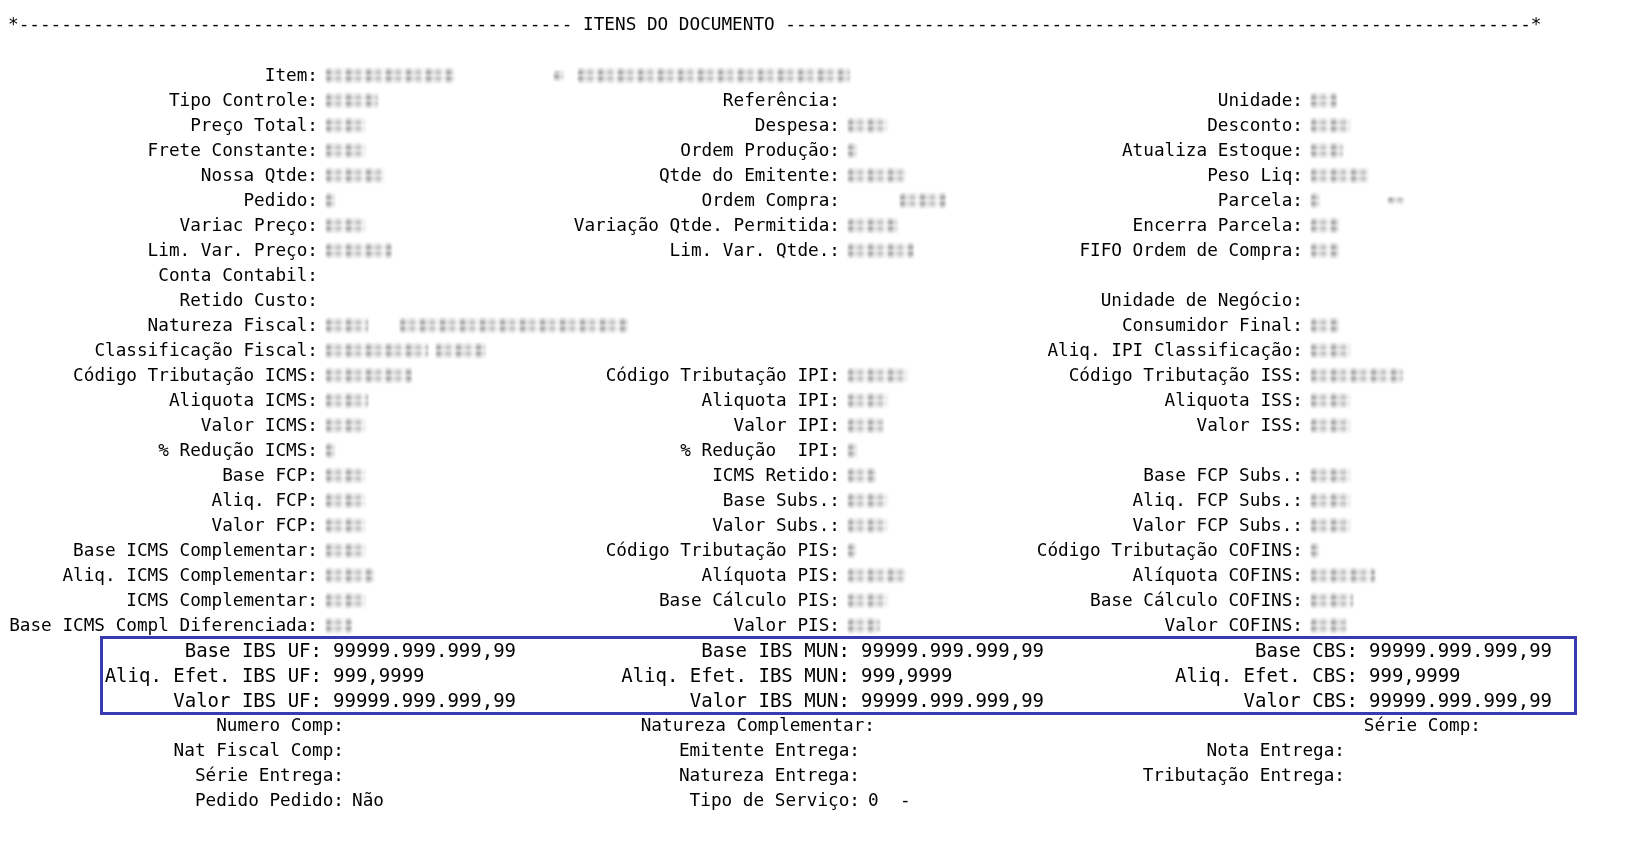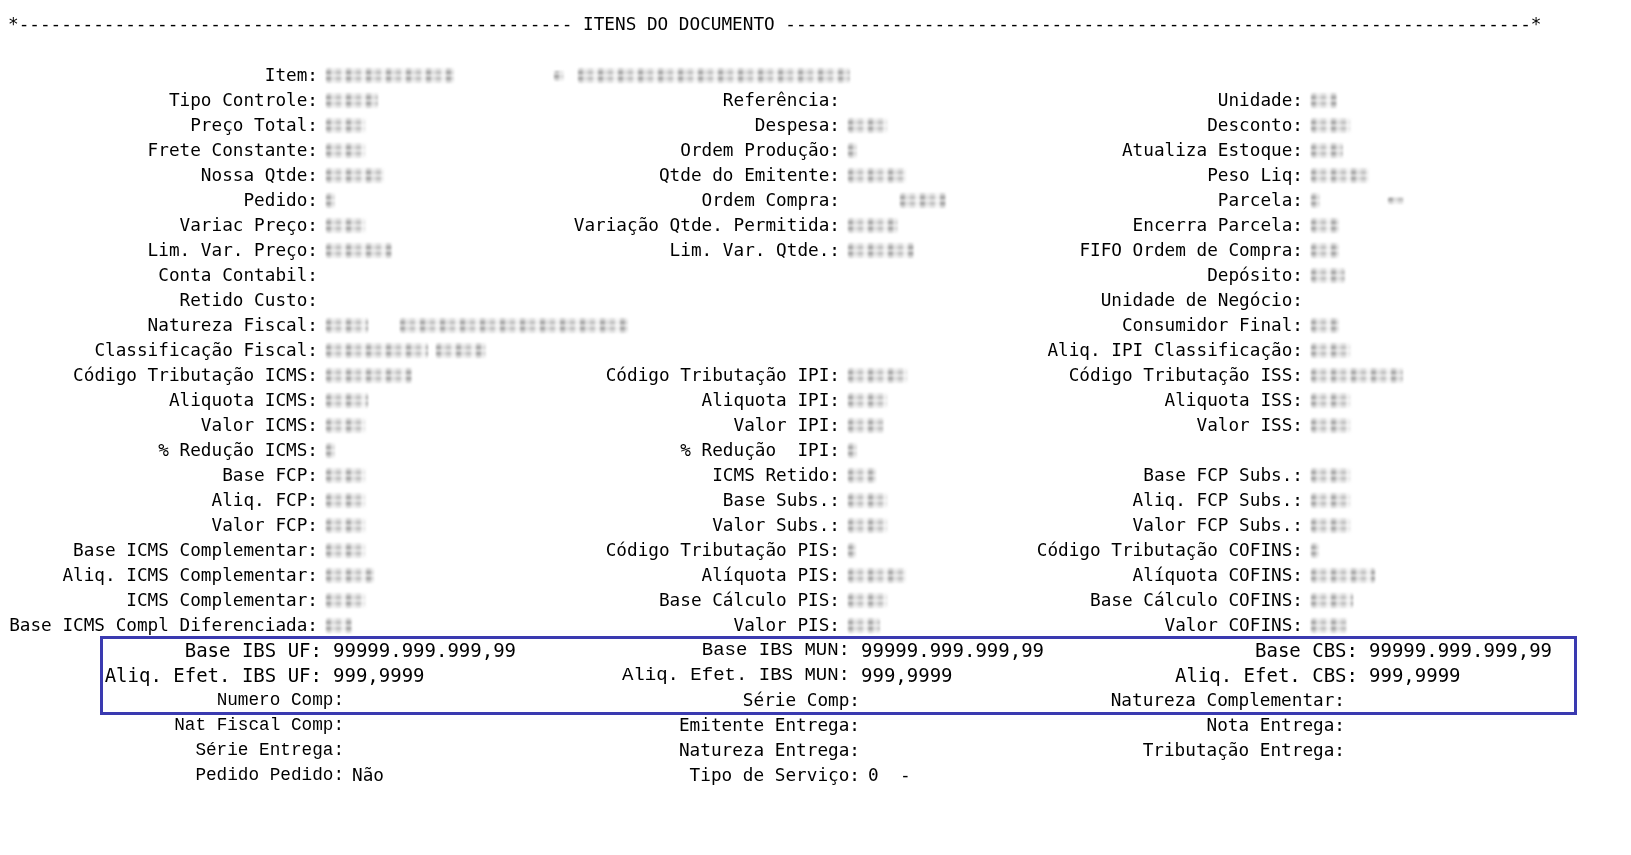--- a/index.html
+++ b/index.html
@@ -29,25 +29,25 @@
     background-color:#cccccc;
     background-image:
       repeating-linear-gradient(0deg, rgba(255,255,255,.5) 0 3px, rgba(0,0,0,0) 3px 6px),
       repeating-linear-gradient(90deg, #9f9f9f 0 5px, #dadada 5px 10px, #bdbdbd 10px 15px, #ececec 15px 20px);
     filter:blur(1.3px);opacity:.92;
   }
   .gap{display:inline-block;height:1px;flex:0 0 auto;}
   
   .row.hl{font-size:19px;}
   .row.hl .c1 .lbl{width:322px;}
-  .row.hl .c2 .lbl{width:310px;font-family:Liberation Mono, monospace;}
+  .row.hl .c2 .lbl{width:310px;}
   .row.hl .c3 .lbl{width:348px;}
   .row.hl .val{margin-left:11px;}
   
-  .row.bot .c1 .lbl{width:344px;font-family:Liberation Mono, monospace;}
+  .row.bot .c1 .lbl{width:344px;}
   .row.bot .c2 .lbl{width:320px;}
   .row.bot .c3 .lbl{width:335px;}
   .hl-box{
     position:absolute;left:100px;top:636px;width:1477px;height:79px;
     border:3px solid #3a3ab0;box-sizing:border-box;z-index:1;pointer-events:none;
     background:transparent;
   }
 </style>
 </head>
 <body>
@@ -58,34 +58,35 @@
 
 <div class="rows">
     <div class="row"><div class="cell c1"><span class="lbl">Item:</span><span class="val"><span class="blur" style="width: 128px;"></span><span class="gap" style="width: 100px;"></span><span class="blur" style="width: 10px; height: 10px;"></span><span class="gap" style="width: 14px;"></span><span class="blur" style="width: 272px;"></span></span></div><div class="cell c2"></div><div class="cell c3"></div></div>
     <div class="row"><div class="cell c1"><span class="lbl">Tipo Controle:</span><span class="val"><span class="blur" style="width: 52px;"></span></span></div><div class="cell c2"><span class="lbl">Referência:</span><span class="val"></span></div><div class="cell c3"><span class="lbl">Unidade:</span><span class="val"><span class="blur" style="width: 26px;"></span></span></div></div>
     <div class="row"><div class="cell c1"><span class="lbl">Preço Total:</span><span class="val"><span class="blur" style="width: 40px;"></span></span></div><div class="cell c2"><span class="lbl">Despesa:</span><span class="val"><span class="blur" style="width: 40px;"></span></span></div><div class="cell c3"><span class="lbl">Desconto:</span><span class="val"><span class="blur" style="width: 40px;"></span></span></div></div>
     <div class="row"><div class="cell c1"><span class="lbl">Frete Constante:</span><span class="val"><span class="blur" style="width: 40px;"></span></span></div><div class="cell c2"><span class="lbl">Ordem Produção:</span><span class="val"><span class="blur" style="width: 9px;"></span></span></div><div class="cell c3"><span class="lbl">Atualiza Estoque:</span><span class="val"><span class="blur" style="width: 32px;"></span></span></div></div>
     <div class="row"><div class="cell c1"><span class="lbl">Nossa Qtde:</span><span class="val"><span class="blur" style="width: 58px;"></span></span></div><div class="cell c2"><span class="lbl">Qtde do Emitente:</span><span class="val"><span class="blur" style="width: 58px;"></span></span></div><div class="cell c3"><span class="lbl">Peso Liq:</span><span class="val"><span class="blur" style="width: 58px;"></span></span></div></div>
     <div class="row"><div class="cell c1"><span class="lbl">Pedido:</span><span class="val"><span class="blur" style="width: 9px;"></span></span></div><div class="cell c2"><span class="lbl">Ordem Compra:</span><span class="val"><span class="gap" style="width: 52px;"></span><span class="blur" style="width: 46px;"></span></span></div><div class="cell c3"><span class="lbl">Parcela:</span><span class="val"><span class="blur" style="width: 9px;"></span><span class="gap" style="width: 68px;"></span><span class="blur" style="width: 16px; height: 7px;"></span></span></div></div>
     <div class="row"><div class="cell c1"><span class="lbl">Variac Preço:</span><span class="val"><span class="blur" style="width: 40px;"></span></span></div><div class="cell c2"><span class="lbl">Variação Qtde. Permitida:</span><span class="val"><span class="blur" style="width: 50px;"></span></span></div><div class="cell c3"><span class="lbl">Encerra Parcela:</span><span class="val"><span class="blur" style="width: 28px;"></span></span></div></div>
     <div class="row"><div class="cell c1"><span class="lbl">Lim. Var. Preço:</span><span class="val"><span class="blur" style="width: 66px;"></span></span></div><div class="cell c2"><span class="lbl">Lim. Var. Qtde.:</span><span class="val"><span class="blur" style="width: 66px;"></span></span></div><div class="cell c3"><span class="lbl">FIFO Ordem de Compra:</span><span class="val"><span class="blur" style="width: 28px;"></span></span></div></div>
-    <div class="row"><div class="cell c1"><span class="lbl">Conta Contabil:</span><span class="val"></span></div><div class="cell c2"></div><div class="cell c3"><span class="lbl">Depósito:</span><span class="val"><span class="blur" style="width: 34px;"></span></span></div></div>
+    <div class="row"><div class="cell c1"><span class="lbl">Conta Contabil:</span><span class="val"></span></div><div class="cell c2"></div></div>
     <div class="row"><div class="cell c1"><span class="lbl">Retido Custo:</span><span class="val"></span></div><div class="cell c2"></div><div class="cell c3"><span class="lbl">Unidade de Negócio:</span><span class="val"></span></div></div>
     <div class="row"><div class="cell c1"><span class="lbl">Natureza Fiscal:</span><span class="val"><span class="blur" style="width: 42px;"></span><span class="gap" style="width: 32px;"></span><span class="blur" style="width: 228px;"></span></span></div><div class="cell c2"></div><div class="cell c3"><span class="lbl">Consumidor Final:</span><span class="val"><span class="blur" style="width: 28px;"></span></span></div></div>
     <div class="row"><div class="cell c1"><span class="lbl">Classificação Fiscal:</span><span class="val"><span class="blur" style="width: 102px;"></span><span class="gap" style="width: 8px;"></span><span class="blur" style="width: 50px;"></span></span></div><div class="cell c2"></div><div class="cell c3"><span class="lbl">Aliq. IPI Classificação:</span><span class="val"><span class="blur" style="width: 40px;"></span></span></div></div>
     <div class="row"><div class="cell c1"><span class="lbl">Código Tributação ICMS:</span><span class="val"><span class="blur" style="width: 86px;"></span></span></div><div class="cell c2"><span class="lbl">Código Tributação IPI:</span><span class="val"><span class="blur" style="width: 60px;"></span></span></div><div class="cell c3"><span class="lbl">Código Tributação ISS:</span><span class="val"><span class="blur" style="width: 92px;"></span></span></div></div>
     <div class="row"><div class="cell c1"><span class="lbl">Aliquota ICMS:</span><span class="val"><span class="blur" style="width: 42px;"></span></span></div><div class="cell c2"><span class="lbl">Aliquota IPI:</span><span class="val"><span class="blur" style="width: 40px;"></span></span></div><div class="cell c3"><span class="lbl">Aliquota ISS:</span><span class="val"><span class="blur" style="width: 40px;"></span></span></div></div>
     <div class="row"><div class="cell c1"><span class="lbl">Valor ICMS:</span><span class="val"><span class="blur" style="width: 40px;"></span></span></div><div class="cell c2"><span class="lbl">Valor IPI:</span><span class="val"><span class="blur" style="width: 36px;"></span></span></div><div class="cell c3"><span class="lbl">Valor ISS:</span><span class="val"><span class="blur" style="width: 40px;"></span></span></div></div>
     <div class="row"><div class="cell c1"><span class="lbl">% Redução ICMS:</span><span class="val"><span class="blur" style="width: 9px;"></span></span></div><div class="cell c2"><span class="lbl">% Redução  IPI:</span><span class="val"><span class="blur" style="width: 9px;"></span></span></div><div class="cell c3"></div></div>
     <div class="row"><div class="cell c1"><span class="lbl">Base FCP:</span><span class="val"><span class="blur" style="width: 40px;"></span></span></div><div class="cell c2"><span class="lbl">ICMS Retido:</span><span class="val"><span class="blur" style="width: 28px;"></span></span></div><div class="cell c3"><span class="lbl">Base FCP Subs.:</span><span class="val"><span class="blur" style="width: 40px;"></span></span></div></div>
     <div class="row"><div class="cell c1"><span class="lbl">Aliq. FCP:</span><span class="val"><span class="blur" style="width: 40px;"></span></span></div><div class="cell c2"><span class="lbl">Base Subs.:</span><span class="val"><span class="blur" style="width: 40px;"></span></span></div><div class="cell c3"><span class="lbl">Aliq. FCP Subs.:</span><span class="val"><span class="blur" style="width: 40px;"></span></span></div></div>
     <div class="row"><div class="cell c1"><span class="lbl">Valor FCP:</span><span class="val"><span class="blur" style="width: 40px;"></span></span></div><div class="cell c2"><span class="lbl">Valor Subs.:</span><span class="val"><span class="blur" style="width: 40px;"></span></span></div><div class="cell c3"><span class="lbl">Valor FCP Subs.:</span><span class="val"><span class="blur" style="width: 40px;"></span></span></div></div>
     <div class="row"><div class="cell c1"><span class="lbl">Base ICMS Complementar:</span><span class="val"><span class="blur" style="width: 40px;"></span></span></div><div class="cell c2"><span class="lbl">Código Tributação PIS:</span><span class="val"><span class="blur" style="width: 8px;"></span></span></div><div class="cell c3"><span class="lbl">Código Tributação COFINS:</span><span class="val"><span class="blur" style="width: 8px;"></span></span></div></div>
     <div class="row"><div class="cell c1"><span class="lbl">Aliq. ICMS Complementar:</span><span class="val"><span class="blur" style="width: 48px;"></span></span></div><div class="cell c2"><span class="lbl">Alíquota PIS:</span><span class="val"><span class="blur" style="width: 58px;"></span></span></div><div class="cell c3"><span class="lbl">Alíquota COFINS:</span><span class="val"><span class="blur" style="width: 64px;"></span></span></div></div>
     <div class="row"><div class="cell c1"><span class="lbl">ICMS Complementar:</span><span class="val"><span class="blur" style="width: 40px;"></span></span></div><div class="cell c2"><span class="lbl">Base Cálculo PIS:</span><span class="val"><span class="blur" style="width: 40px;"></span></span></div><div class="cell c3"><span class="lbl">Base Cálculo COFINS:</span><span class="val"><span class="blur" style="width: 42px;"></span></span></div></div>
     <div class="row"><div class="cell c1"><span class="lbl">Base ICMS Compl Diferenciada:</span><span class="val"><span class="blur" style="width: 26px;"></span></span></div><div class="cell c2"><span class="lbl">Valor PIS:</span><span class="val"><span class="blur" style="width: 32px;"></span></span></div><div class="cell c3"><span class="lbl">Valor COFINS:</span><span class="val"><span class="blur" style="width: 36px;"></span></span></div></div>
     <div class="row hl"><div class="cell c1"><span class="lbl">Base IBS UF:</span><span class="val">99999.999.999,99</span></div><div class="cell c2"><span class="lbl">Base IBS MUN:</span><span class="val">99999.999.999,99</span></div><div class="cell c3"><span class="lbl">Base CBS:</span><span class="val">99999.999.999,99</span></div></div>
     <div class="row hl"><div class="cell c1"><span class="lbl">Aliq. Efet. IBS UF:</span><span class="val">999,9999</span></div><div class="cell c2"><span class="lbl">Aliq. Efet. IBS MUN:</span><span class="val">999,9999</span></div><div class="cell c3"><span class="lbl">Aliq. Efet. CBS:</span><span class="val">999,9999</span></div></div>
-    <div class="row bot"><div class="cell c1"><span class="lbl">Numero Comp:</span><span class="val"></span></div><div class="cell c2"><span class="lbl">Série Comp:</span><span class="val"></span></div><div class="cell c3"><span class="lbl">Natureza Complementar:</span><span class="val"></span></div></div>
+    <div class="row hl"><div class="cell c1"><span class="lbl">Valor IBS UF:</span><span class="val">99999.999.999,99</span></div><div class="cell c2"><span class="lbl">Valor IBS MUN:</span><span class="val">99999.999.999,99</span></div><div class="cell c3"><span class="lbl">Valor CBS:</span><span class="val">99999.999.999,99</span></div></div>
+    <div class="row bot"><div class="cell c1"><span class="lbl">Numero Comp:</span><span class="val"></span></div><div class="cell c3"><span class="lbl">Natureza Complementar:</span><span class="val"></span></div><div class="cell c2"><span class="lbl">Série Comp:</span><span class="val"></span></div></div>
     <div class="row bot"><div class="cell c1"><span class="lbl">Nat Fiscal Comp:</span><span class="val"></span></div><div class="cell c2"><span class="lbl">Emitente Entrega:</span><span class="val"></span></div><div class="cell c3"><span class="lbl">Nota Entrega:</span><span class="val"></span></div></div>
     <div class="row bot"><div class="cell c1"><span class="lbl">Série Entrega:</span><span class="val"></span></div><div class="cell c2"><span class="lbl">Natureza Entrega:</span><span class="val"></span></div><div class="cell c3"><span class="lbl">Tributação Entrega:</span><span class="val"></span></div></div>
     <div class="row bot"><div class="cell c1"><span class="lbl">Pedido Pedido:</span><span class="val">Não</span></div><div class="cell c2"><span class="lbl">Tipo de Serviço:</span><span class="val">0  -</span></div><div class="cell c3"></div></div>
   </div>
 
 </body></html>

